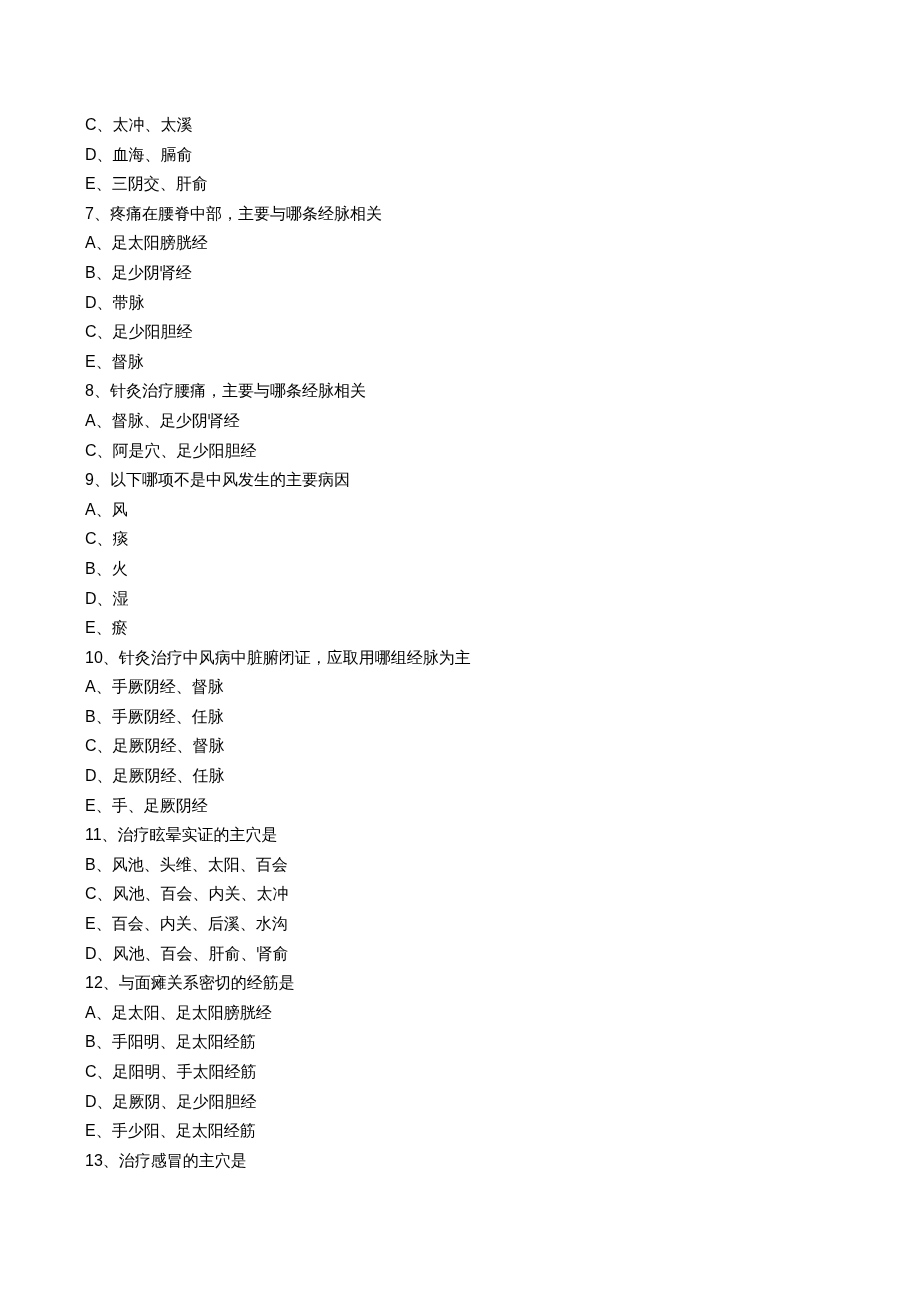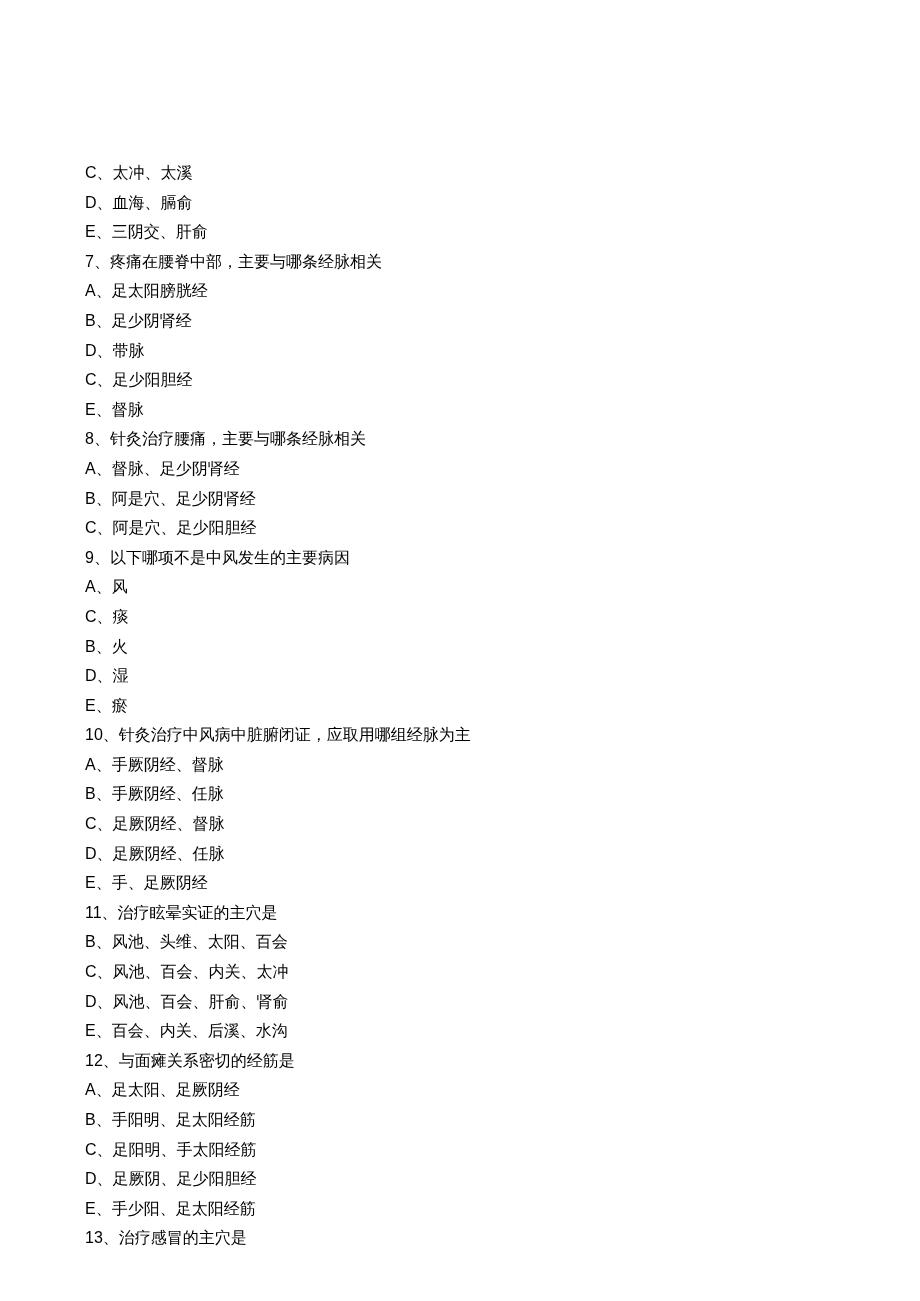--- a/index.html
+++ b/index.html
@@ -12,21 +12,20 @@
       width: 920px;
       height: 1301px;
       font-family: "SimSun", "宋体", serif;
       font-size: 16px;
       color: #000000;
       line-height: 1.85;
       padding: 110px 0 0 85px;
     }
     .content {
       width: 750px;
-      margin-top: 48px;
     }
     .line {
       display: block;
       white-space: nowrap;
     }
     .latin {
       font-family: Arial, sans-serif;
     }
   </style>
 </head>
@@ -37,39 +36,38 @@
     <span class="line"><span class="latin">D、</span><span>血海、膈俞</span></span>
     <span class="line"><span class="latin">E、</span><span>三阴交、肝俞</span></span>
     <span class="line"><span class="latin">7、</span><span>疼痛在腰脊中部，主要与哪条经脉相关</span></span>
     <span class="line"><span class="latin">A、</span><span>足太阳膀胱经</span></span>
     <span class="line"><span class="latin">B、</span><span>足少阴肾经</span></span>
     <span class="line"><span class="latin">D、</span><span>带脉</span></span>
     <span class="line"><span class="latin">C、</span><span>足少阳胆经</span></span>
     <span class="line"><span class="latin">E、</span><span>督脉</span></span>
     <span class="line"><span class="latin">8、</span><span>针灸治疗腰痛，主要与哪条经脉相关</span></span>
     <span class="line"><span class="latin">A、</span><span>督脉、足少阴肾经</span></span>
-    <span class="line"><span class="latin">B、</span><span>阿是穴、足少阴肾经</span></span>
     <span class="line"><span class="latin">C、</span><span>阿是穴、足少阳胆经</span></span>
     <span class="line"><span class="latin">9、</span><span>以下哪项不是中风发生的主要病因</span></span>
     <span class="line"><span class="latin">A、</span><span>风</span></span>
     <span class="line"><span class="latin">C、</span><span>痰</span></span>
     <span class="line"><span class="latin">B、</span><span>火</span></span>
     <span class="line"><span class="latin">D、</span><span>湿</span></span>
     <span class="line"><span class="latin">E、</span><span>瘀</span></span>
     <span class="line"><span class="latin">10、</span><span>针灸治疗中风病中脏腑闭证，应取用哪组经脉为主</span></span>
     <span class="line"><span class="latin">A、</span><span>手厥阴经、督脉</span></span>
     <span class="line"><span class="latin">B、</span><span>手厥阴经、任脉</span></span>
     <span class="line"><span class="latin">C、</span><span>足厥阴经、督脉</span></span>
     <span class="line"><span class="latin">D、</span><span>足厥阴经、任脉</span></span>
     <span class="line"><span class="latin">E、</span><span>手、足厥阴经</span></span>
     <span class="line"><span class="latin">11、</span><span>治疗眩晕实证的主穴是</span></span>
     <span class="line"><span class="latin">B、</span><span>风池、头维、太阳、百会</span></span>
     <span class="line"><span class="latin">C、</span><span>风池、百会、内关、太冲</span></span>
+    <span class="line"><span class="latin">E、</span><span>百会、内关、后溪、水沟</span></span>
     <span class="line"><span class="latin">D、</span><span>风池、百会、肝俞、肾俞</span></span>
-    <span class="line"><span class="latin">E、</span><span>百会、内关、后溪、水沟</span></span>
     <span class="line"><span class="latin">12、</span><span>与面瘫关系密切的经筋是</span></span>
-    <span class="line"><span class="latin">A、</span><span>足太阳、足厥阴经</span></span>
+    <span class="line"><span class="latin">A、</span><span>足太阳、足太阳膀胱经</span></span>
     <span class="line"><span class="latin">B、</span><span>手阳明、足太阳经筋</span></span>
     <span class="line"><span class="latin">C、</span><span>足阳明、手太阳经筋</span></span>
     <span class="line"><span class="latin">D、</span><span>足厥阴、足少阳胆经</span></span>
     <span class="line"><span class="latin">E、</span><span>手少阳、足太阳经筋</span></span>
     <span class="line"><span class="latin">13、</span><span>治疗感冒的主穴是</span></span>
   </div>
 
 </body></html>

